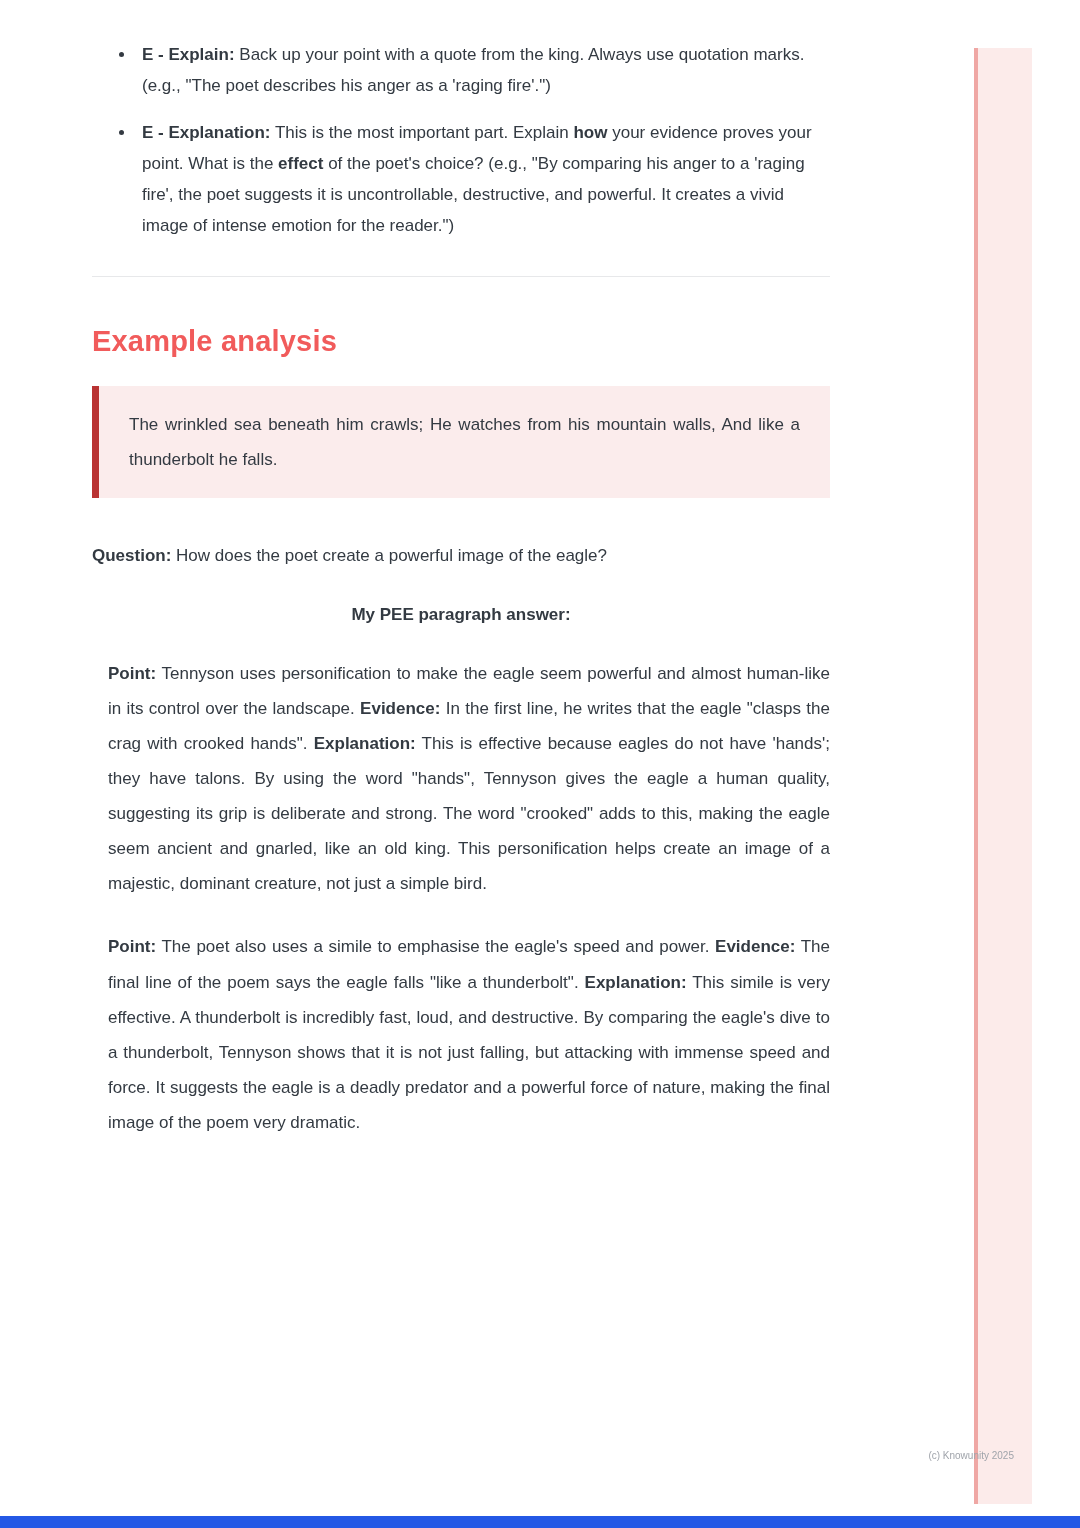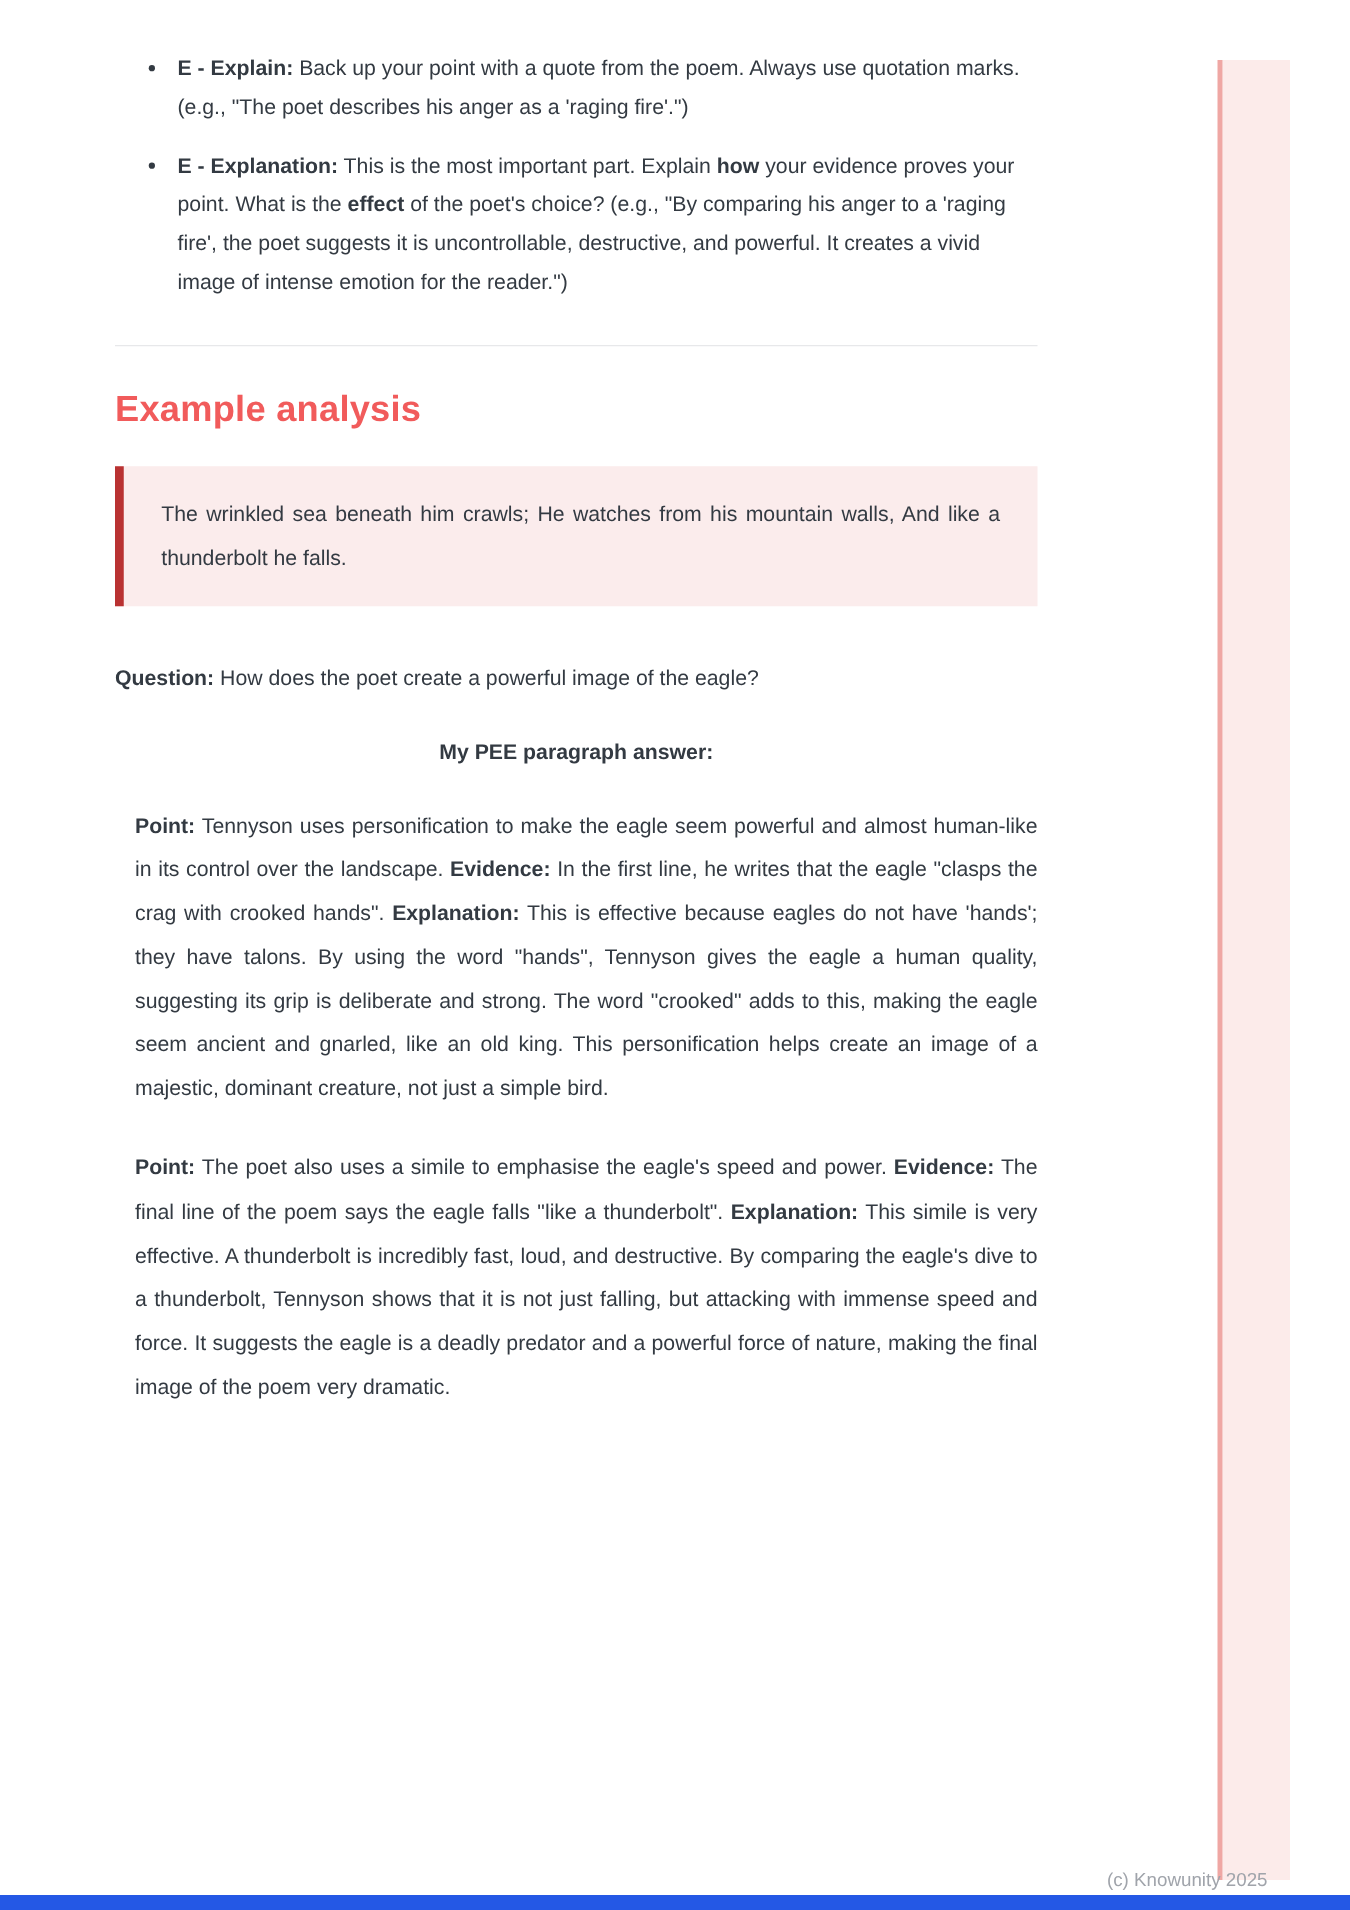--- a/index.html
+++ b/index.html
@@ -36,21 +36,21 @@
     line-height: 1.82;
     padding-left: 6px;
   }
   .bullet + .bullet { margin-top: 16px; }
   .divider {
     border: none;
     border-top: 1px solid var(--divider);
     margin: 34px 0 0;
   }
   .heading {
-    margin: 35px 0 0;
+    margin: 48px 0 0;
     font-size: 29px;
     font-weight: 700;
     color: var(--accent-red);
     letter-spacing: 0.2px;
   }
   .para { font-size: 17px; line-height: 1.62; margin: 0; }
   .intro { margin-top: 26px; }
   .poem {
     margin: 28px 0 0;
     background: var(--quote-bg);
@@ -89,41 +89,41 @@
   .side-line {
     position: absolute;
     top: 48px;
     right: 102px;
     width: 4px;
     height: 1456px;
     background: var(--side-line);
   }
   .footer-credit {
     position: absolute;
-    top: 1496px;
+    top: 1450px;
     right: 66px;
-    font-size: 15px;
+    font-size: 10px;
     color: var(--muted);
     z-index: 2;
   }
   .bottom-bar {
     position: absolute;
     left: 0; right: 0; bottom: 0;
     height: 12px;
     background: var(--bottom-bar);
   }
 </style>
 </head>
 <body>
 
 <div class="page">
   <main class="content">
 
     <ul class="bullets">
-      <li class="bullet"><strong>E - Explain:</strong><span> Back up your point with a quote from the poem. Always use quotation marks. (e.g., "The poet describes his anger as a 'raging fire'.")</span></li>
+      <li class="bullet"><strong>E - Explain:</strong><span> Back up your point with a quote from the king. Always use quotation marks. (e.g., "The poet describes his anger as a 'raging fire'.")</span></li>
       <li class="bullet"><strong>E - Explanation:</strong><span> This is the most important part. Explain </span><strong>how</strong><span> your evidence proves your point. What is the </span><strong>effect</strong><span> of the poet's choice? (e.g., "By comparing his anger to a 'raging fire', the poet suggests it is uncontrollable, destructive, and powerful. It creates a vivid image of intense emotion for the reader.")</span></li>
     </ul>
 
     <hr class="divider">
 
     <h1 class="heading">Example analysis</h1>
 
 
     <blockquote class="poem">
       <p class="poem-line">The wrinkled sea beneath him crawls; He watches from his mountain walls, And like a thunderbolt he falls.</p>

